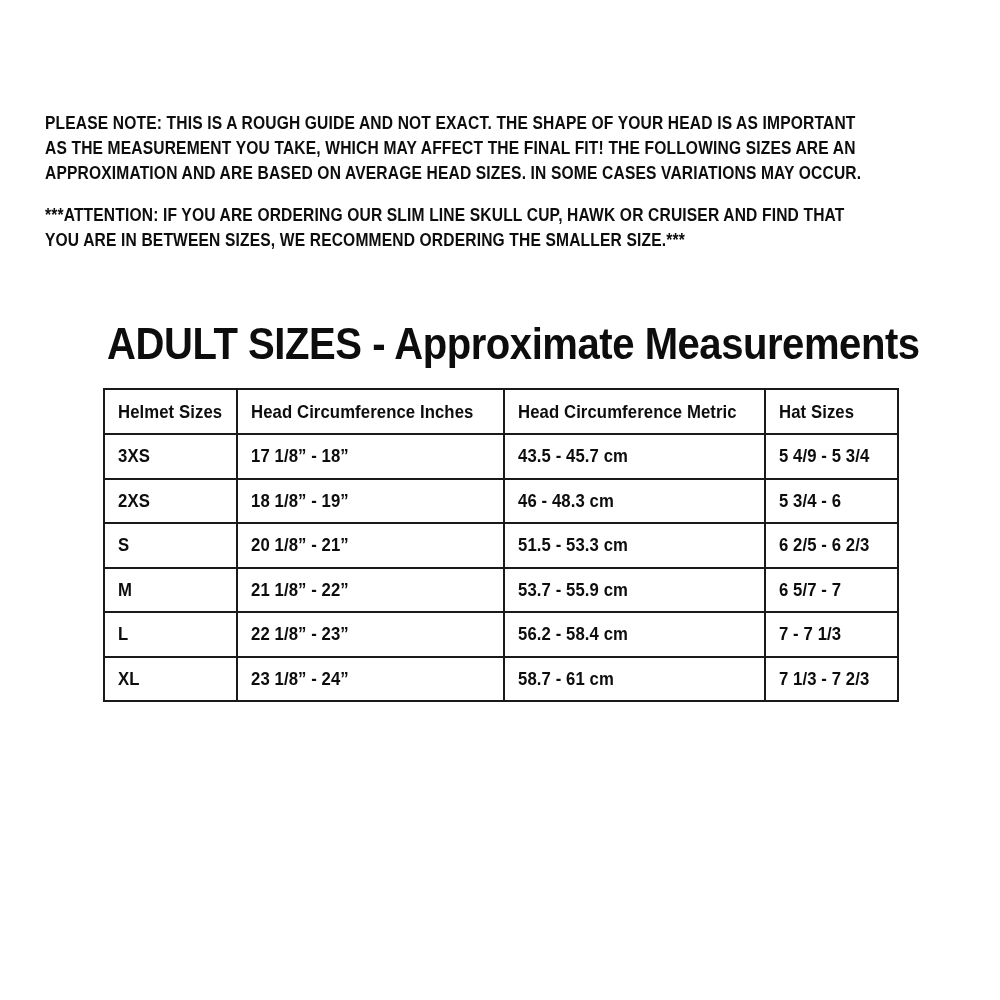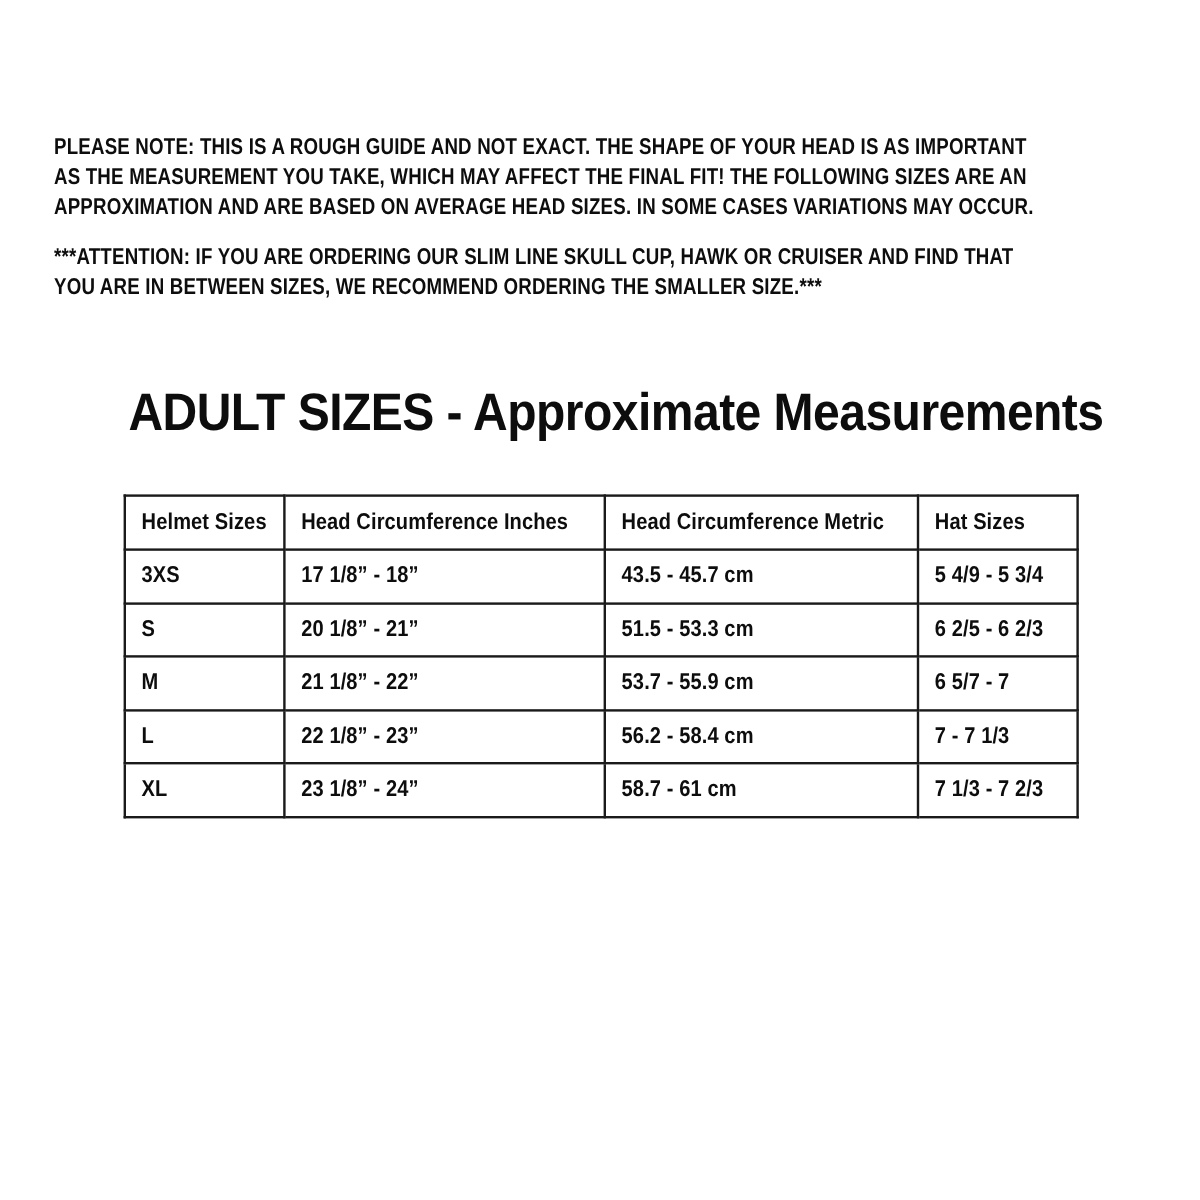--- a/index.html
+++ b/index.html
@@ -32,21 +32,21 @@
     font-weight: 700;
     line-height: 48px;
     white-space: nowrap;
     transform: scaleX(0.91);
     transform-origin: 0 50%;
     letter-spacing: -0.5px;
   }
   table.size-table {
     position: absolute;
     left: 103px;
-    top: 412px;
+    top: 388px;
     width: 794px;
     border-collapse: collapse;
     table-layout: fixed;
     border: 2px solid #1a1a1a;
   }
   .size-table th, .size-table td {
     border: 2px solid #1a1a1a;
     text-align: left;
     vertical-align: middle;
     padding: 0 4px 0 13px;
@@ -96,20 +96,26 @@
     </tr>
   </thead>
   <tbody>
     <tr>
       <td><span class="cnd">3XS</span></td>
       <td><span class="cnd">17 1/8” - 18”</span></td>
       <td><span class="cnd">43.5 - 45.7 cm</span></td>
       <td><span class="cnd">5 4/9 - 5 3/4</span></td>
     </tr>
     <tr>
+      <td><span class="cnd">2XS</span></td>
+      <td><span class="cnd">18 1/8” - 19”</span></td>
+      <td><span class="cnd">46 - 48.3 cm</span></td>
+      <td><span class="cnd">5 3/4 - 6</span></td>
+    </tr>
+    <tr>
       <td><span class="cnd">S</span></td>
       <td><span class="cnd">20 1/8” - 21”</span></td>
       <td><span class="cnd">51.5 - 53.3 cm</span></td>
       <td><span class="cnd">6 2/5 - 6 2/3</span></td>
     </tr>
     <tr>
       <td><span class="cnd">M</span></td>
       <td><span class="cnd">21 1/8” - 22”</span></td>
       <td><span class="cnd">53.7 - 55.9 cm</span></td>
       <td><span class="cnd">6 5/7 - 7</span></td>

